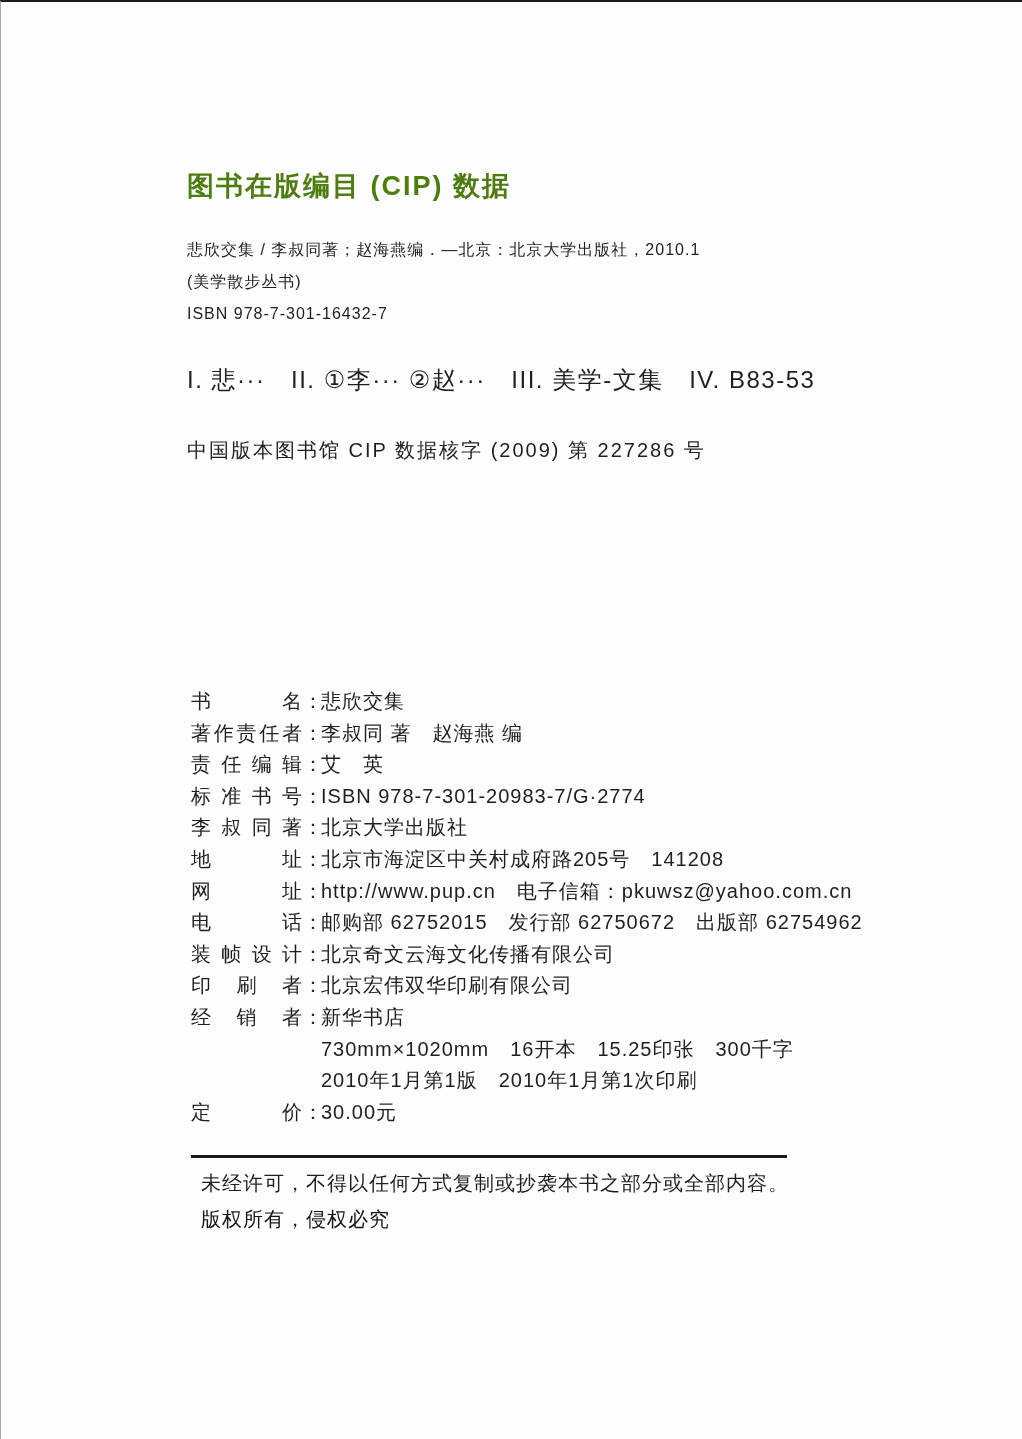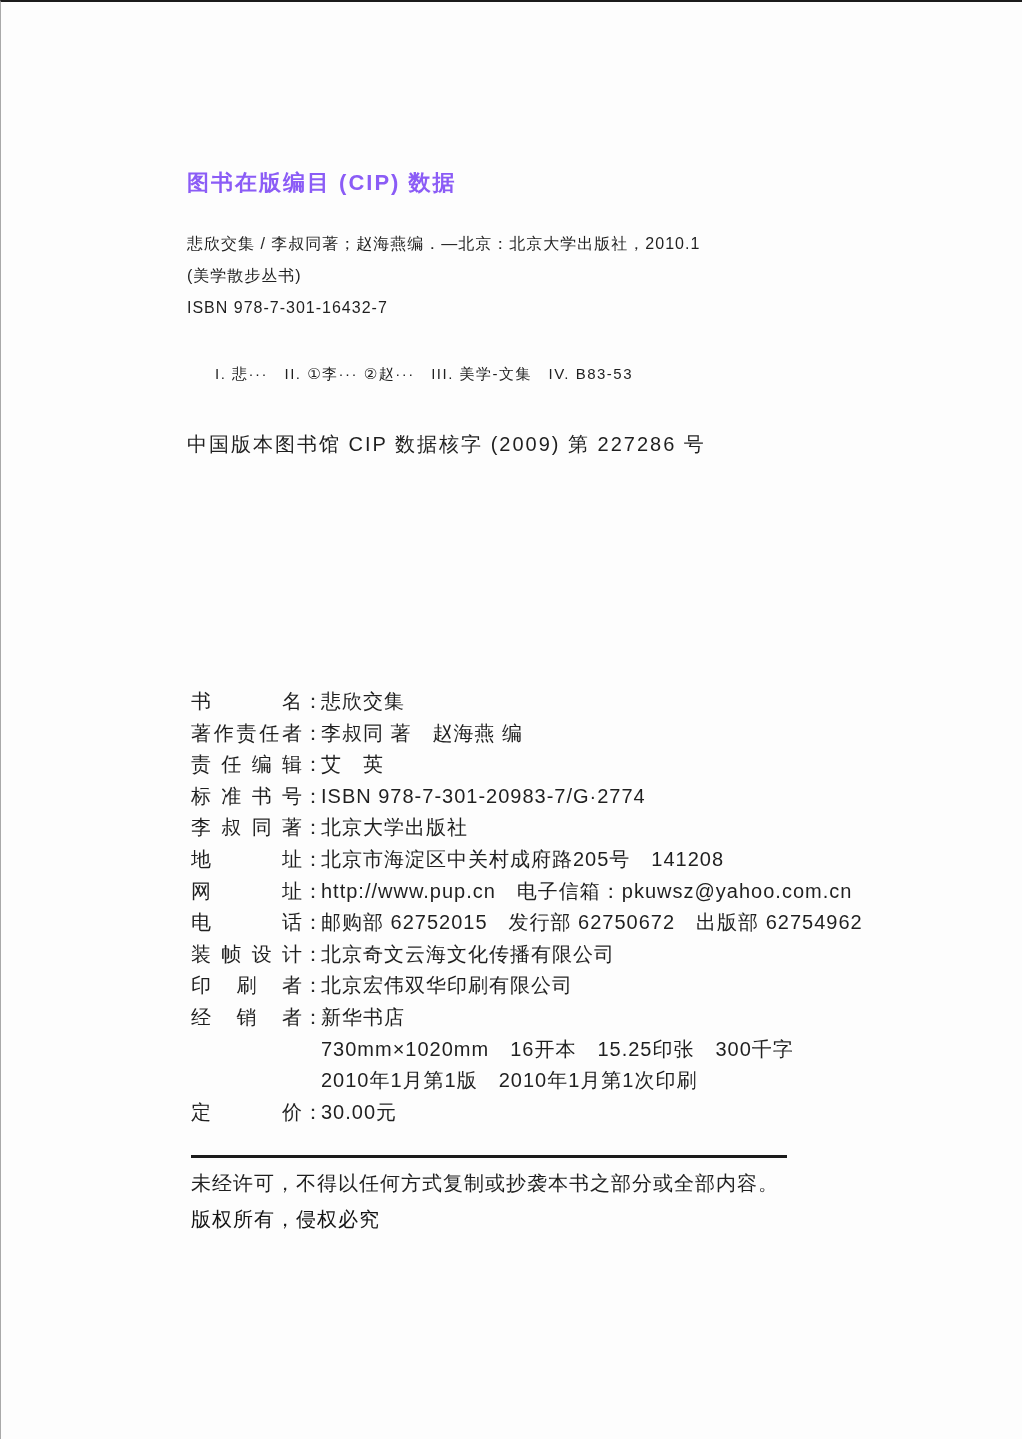--- a/index.html
+++ b/index.html
@@ -17,26 +17,26 @@
     box-sizing:border-box;
     color:#1f1f1f;
     overflow:hidden;
   }
   
   .cip{
     position:absolute;left:186px;top:166px;width:720px;
     letter-spacing:1px;
   }
   .cip-heading{
-    font-size:22px;font-weight:700;letter-spacing:2px;
-    margin:0 0 30px 0;color:#8b5cf6;
+    font-size:27px;font-weight:700;letter-spacing:2px;
+    margin:0 0 30px 0;color:#4d7c0f;
   }
   .cip-lines{font-size:16px;line-height:32px;}
   .cip-class{
-    font-size:15px;line-height:32px;margin-top:34px;letter-spacing:1.5px;margin-left:28px;
+    font-size:24px;line-height:32px;margin-top:34px;letter-spacing:1.5px;
   }
   .cip-record{
     font-size:20px;line-height:32px;margin-top:38px;letter-spacing:2px;
   }
   
   .colophon{
     position:absolute;left:190px;top:684px;width:780px;
     font-size:20px;
   }
   .row{height:31.6px;line-height:31.6px;white-space:nowrap;letter-spacing:1px;}
@@ -51,21 +51,21 @@
     display:inline-block;width:18px;vertical-align:top;
     color:#2a2a2a;
   }
   .val{letter-spacing:1px;}
   
   .rule{
     position:absolute;left:190px;top:1153px;width:596px;height:3px;
     background:#1b1b1b;
   }
   .notice{
-    position:absolute;left:190px;top:1163px;width:700px;
+    position:absolute;left:200px;top:1163px;width:700px;
     font-size:20px;line-height:36px;letter-spacing:1px;
   }
   .notice .bold{font-weight:400;color:#141414;}
 </style>
 </head>
 <body>
 
 <div class="page">
 
   <div class="cip">

